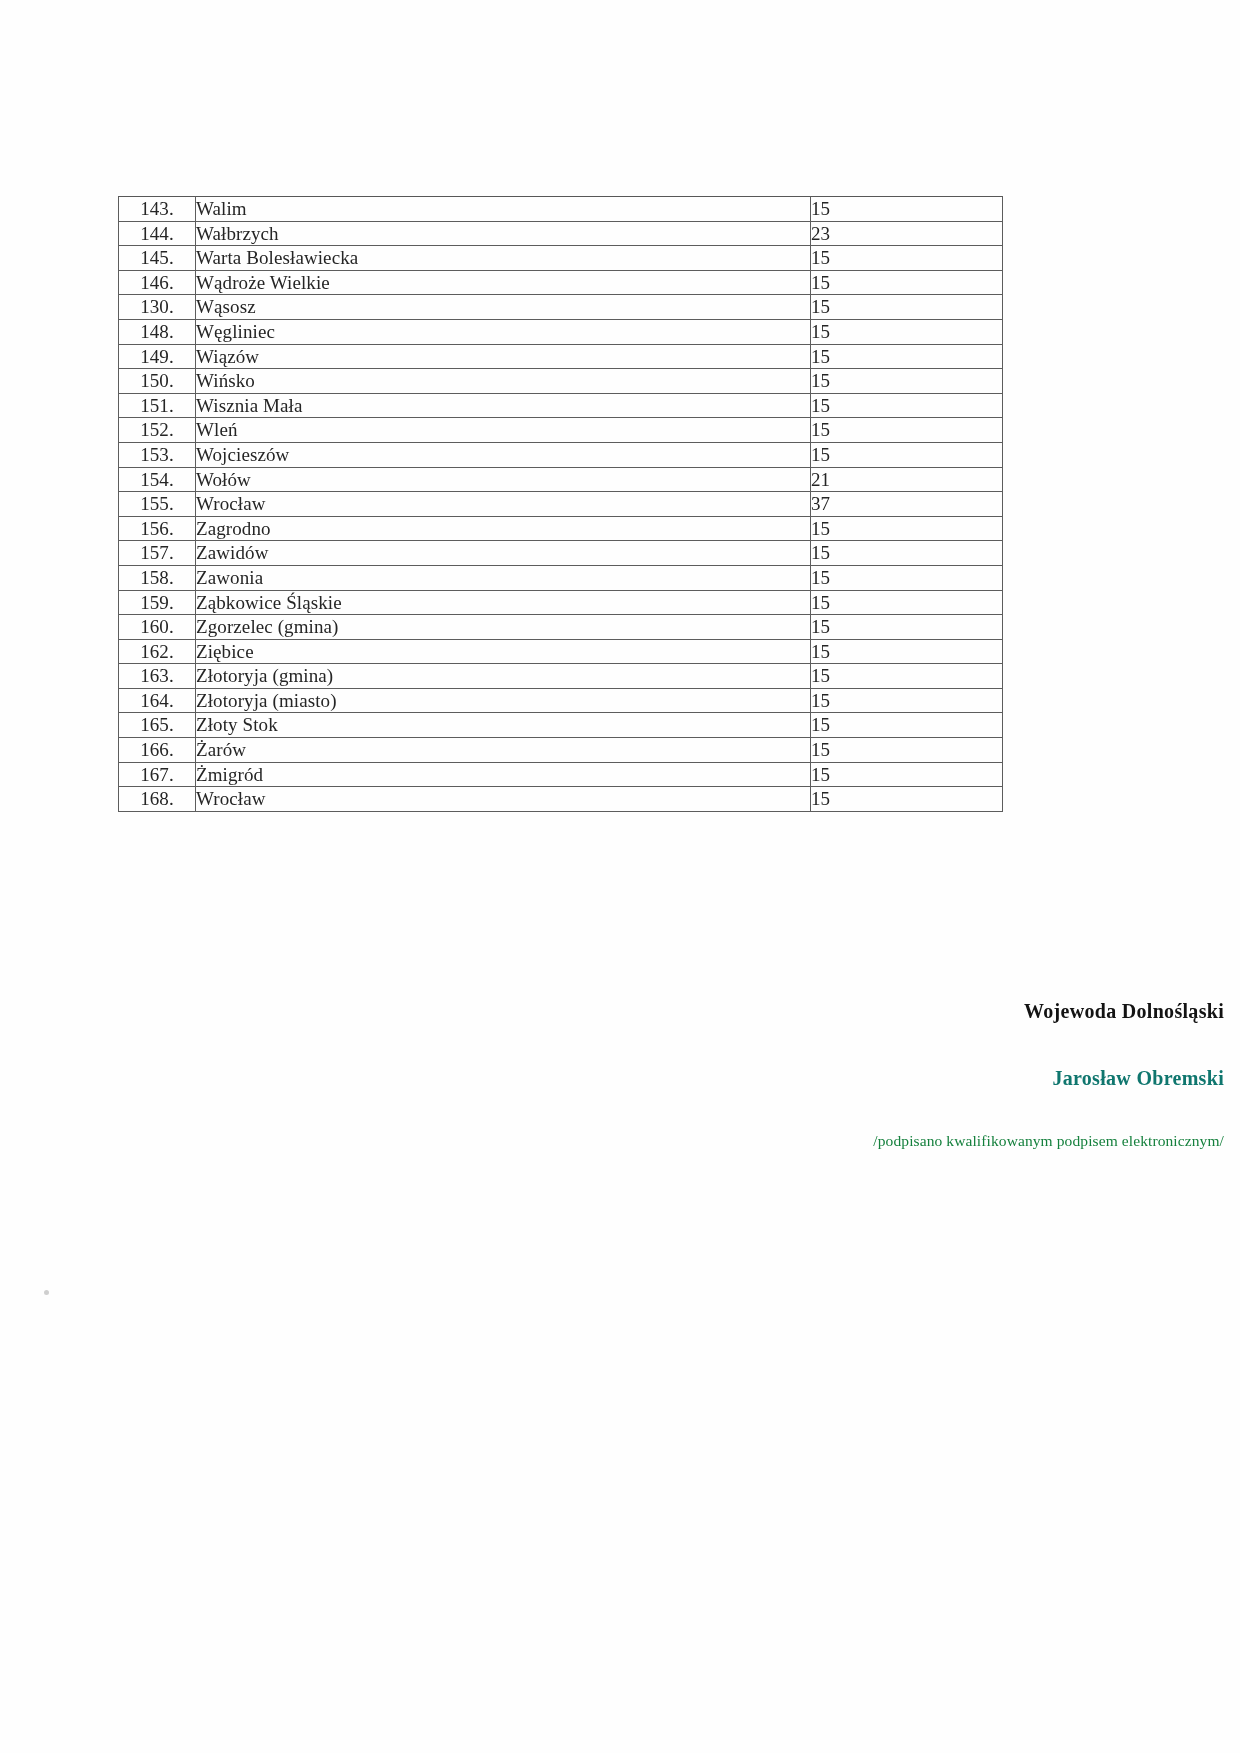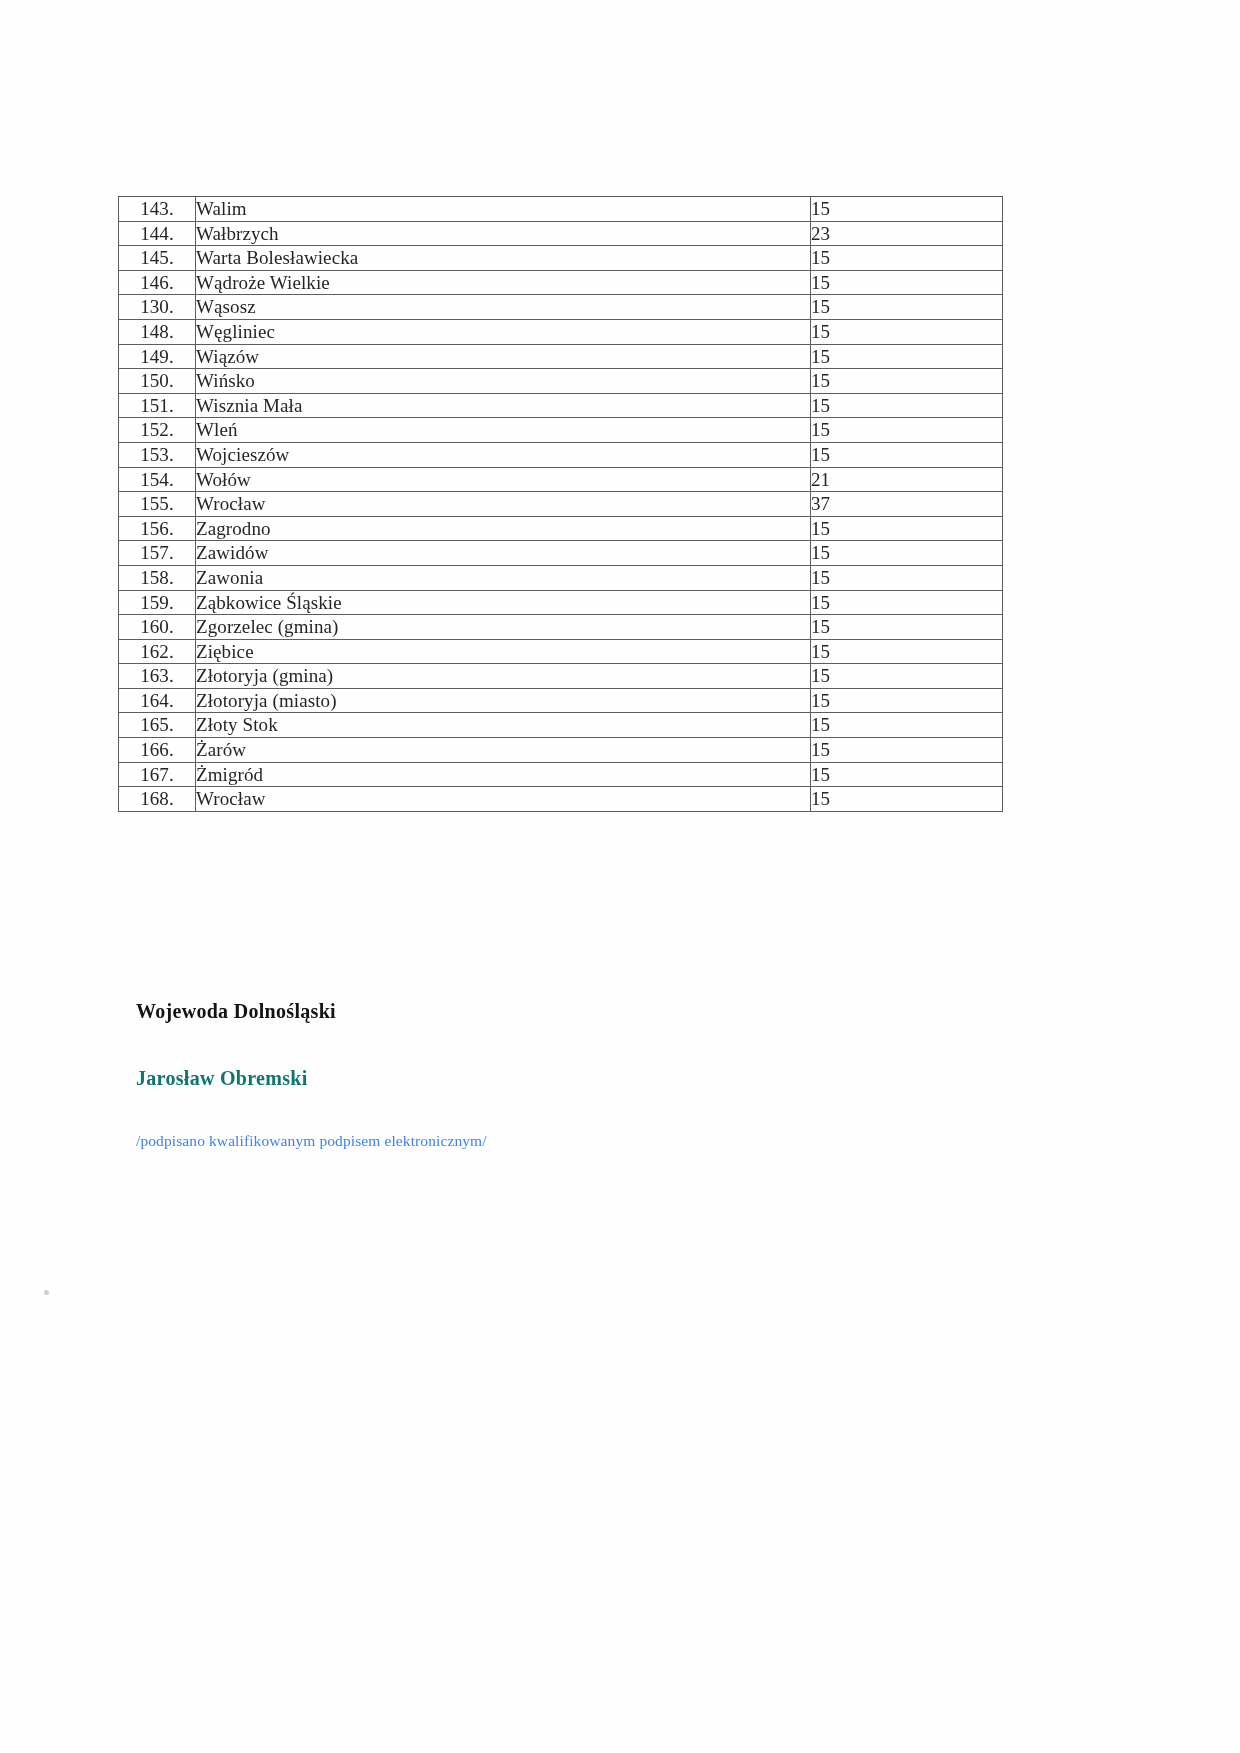--- a/index.html
+++ b/index.html
@@ -69,24 +69,24 @@
     font-size: 18.5px;
   }
 
   
   table.gminy tr:nth-child(even) td { border-top-color: #6a6a6a; }
   table.gminy tr:nth-child(odd) td  { border-top-color: #575757; }
 
   
   .sig {
     position: absolute;
-    left: 8px;
+    left: 16px;
     top: 1000px;
     width: 1208px;
-    text-align: left;
+    text-align: right;
   }
 
   .sig-title {
     font-size: 20px;
     font-weight: bold;
     letter-spacing: 0.3px;
     color: #131313;
     margin-left: 128px;
   }
 
@@ -95,21 +95,21 @@
     font-weight: bold;
     letter-spacing: 0.3px;
     color: #0f766e;
     margin-top: 44px;
     margin-left: 128px;
   }
 
   .sig-note {
     font-size: 15.5px;
     font-weight: normal;
-    color: #3b82f6;
+    color: #15803d;
     margin-top: 42px;
     margin-left: 128px;
     letter-spacing: 0.1px;
   }
 
   
   .speck {
     position: absolute;
     left: 44px;
     top: 1290px;

